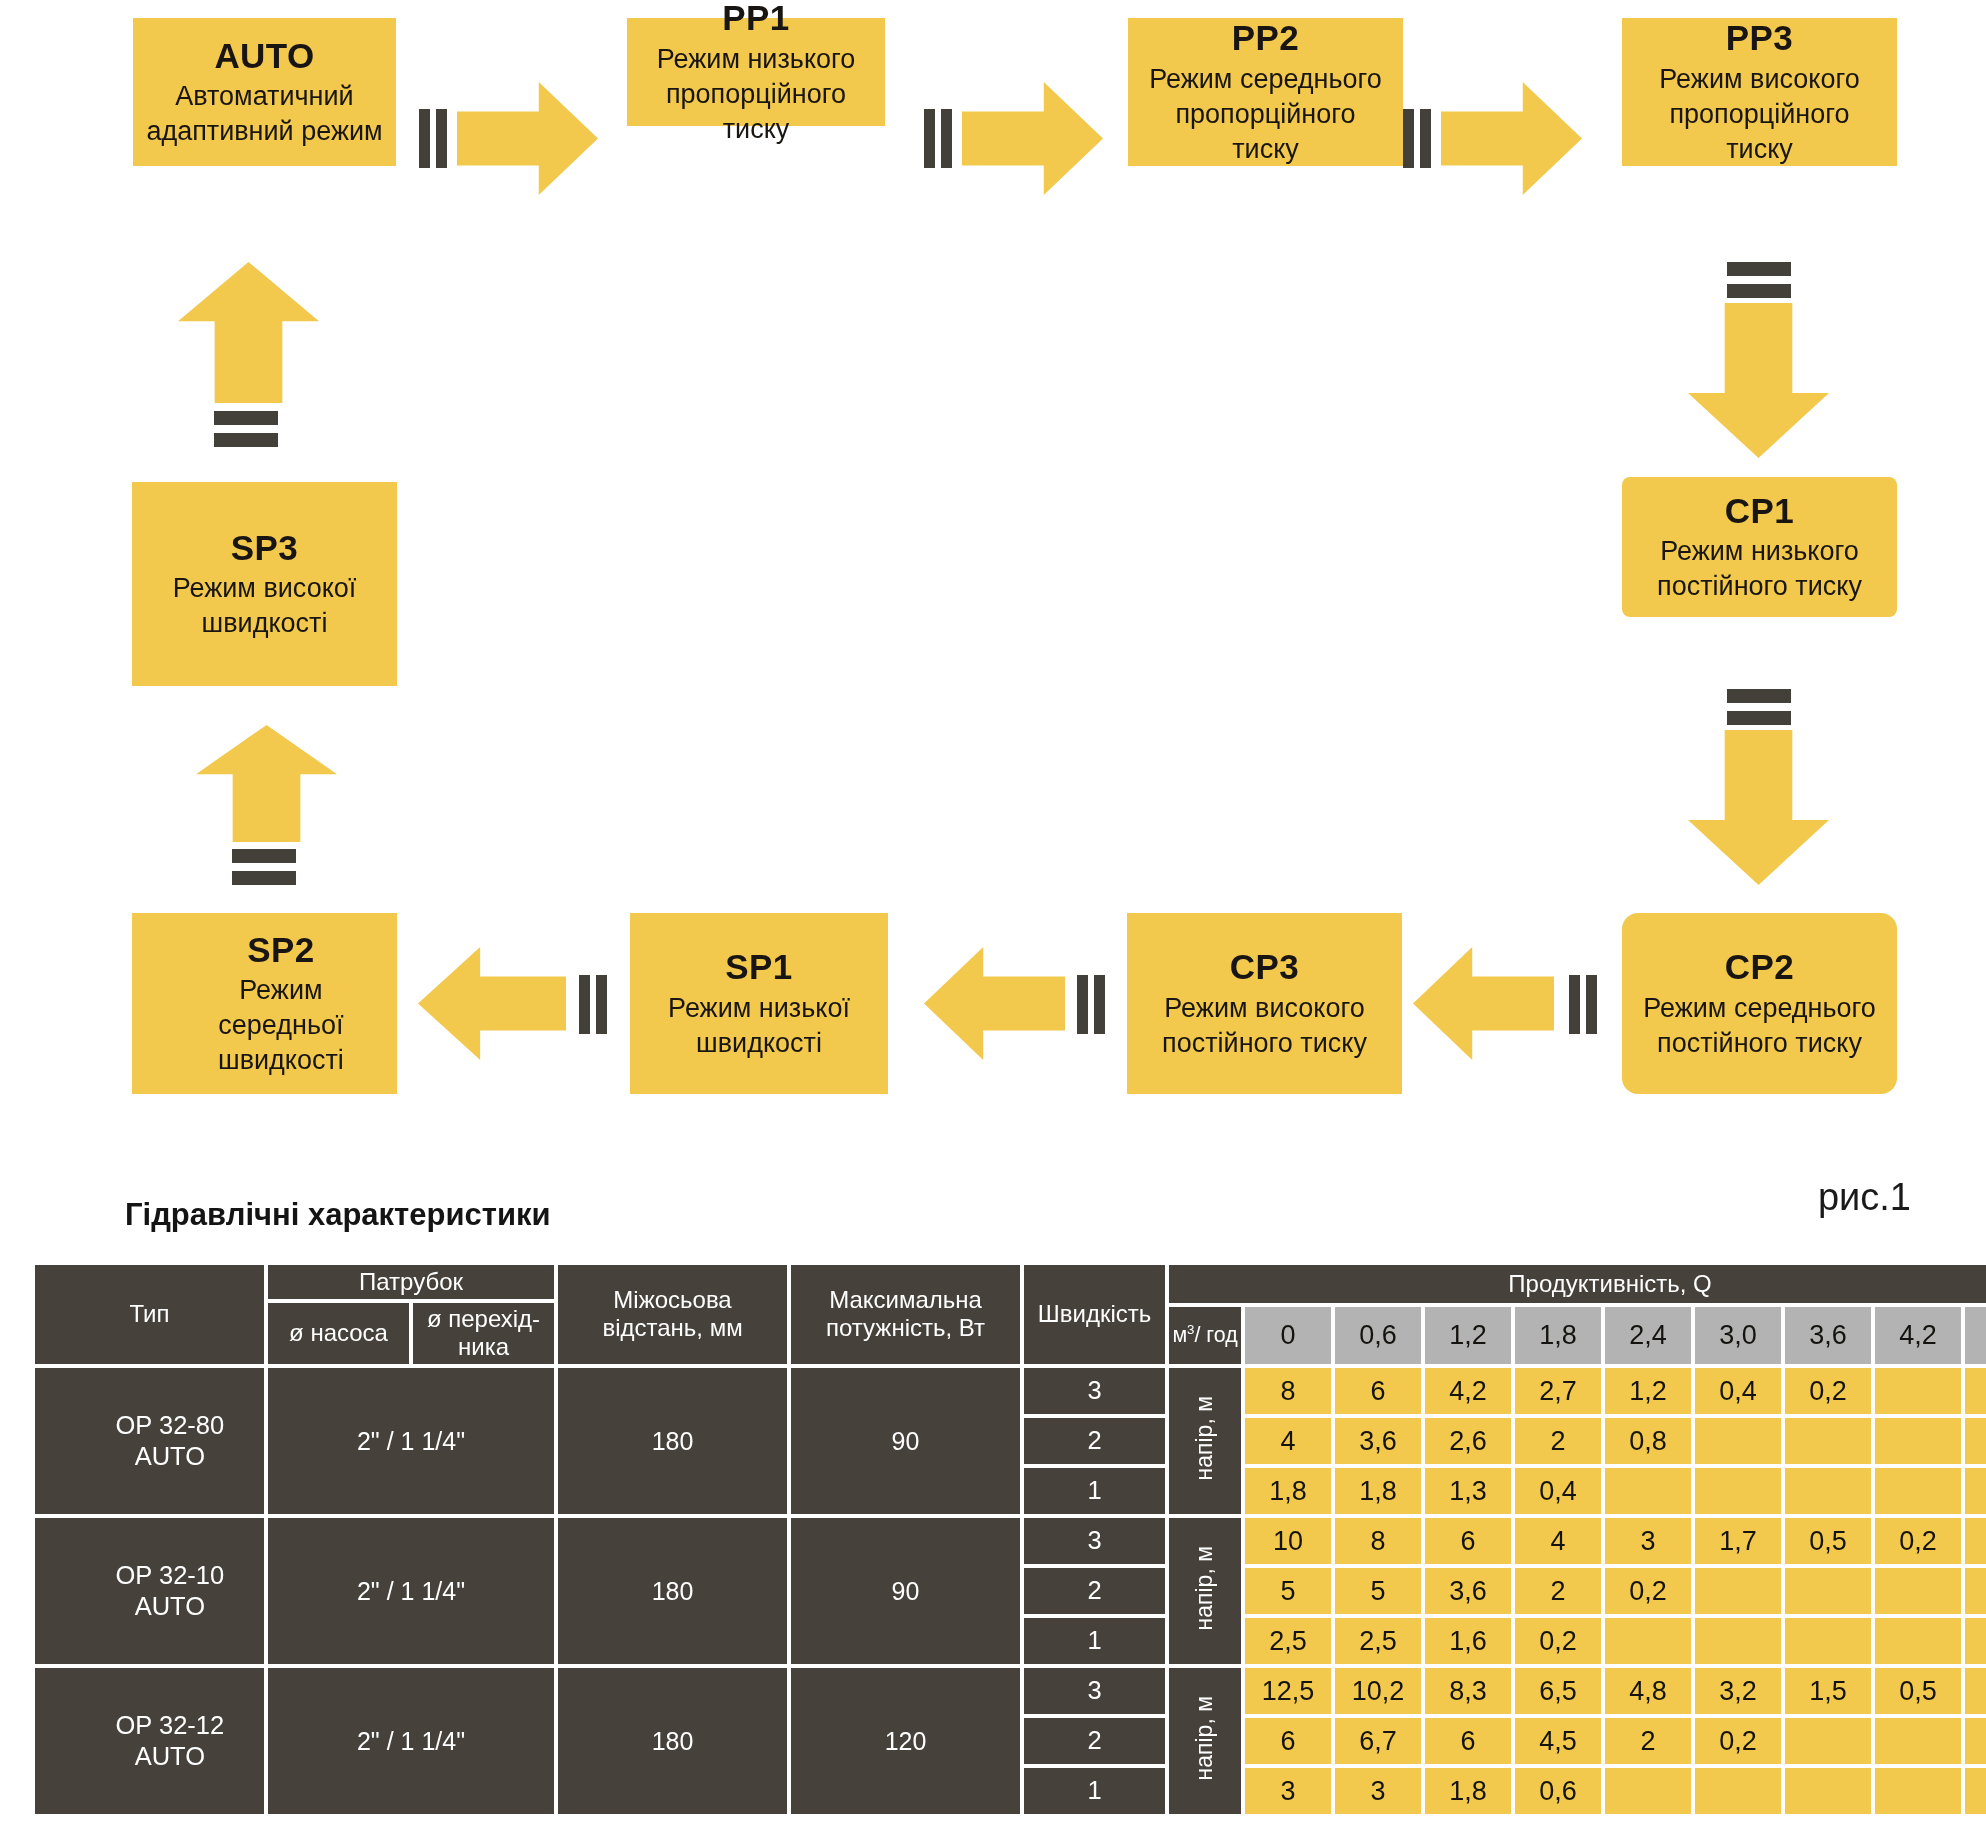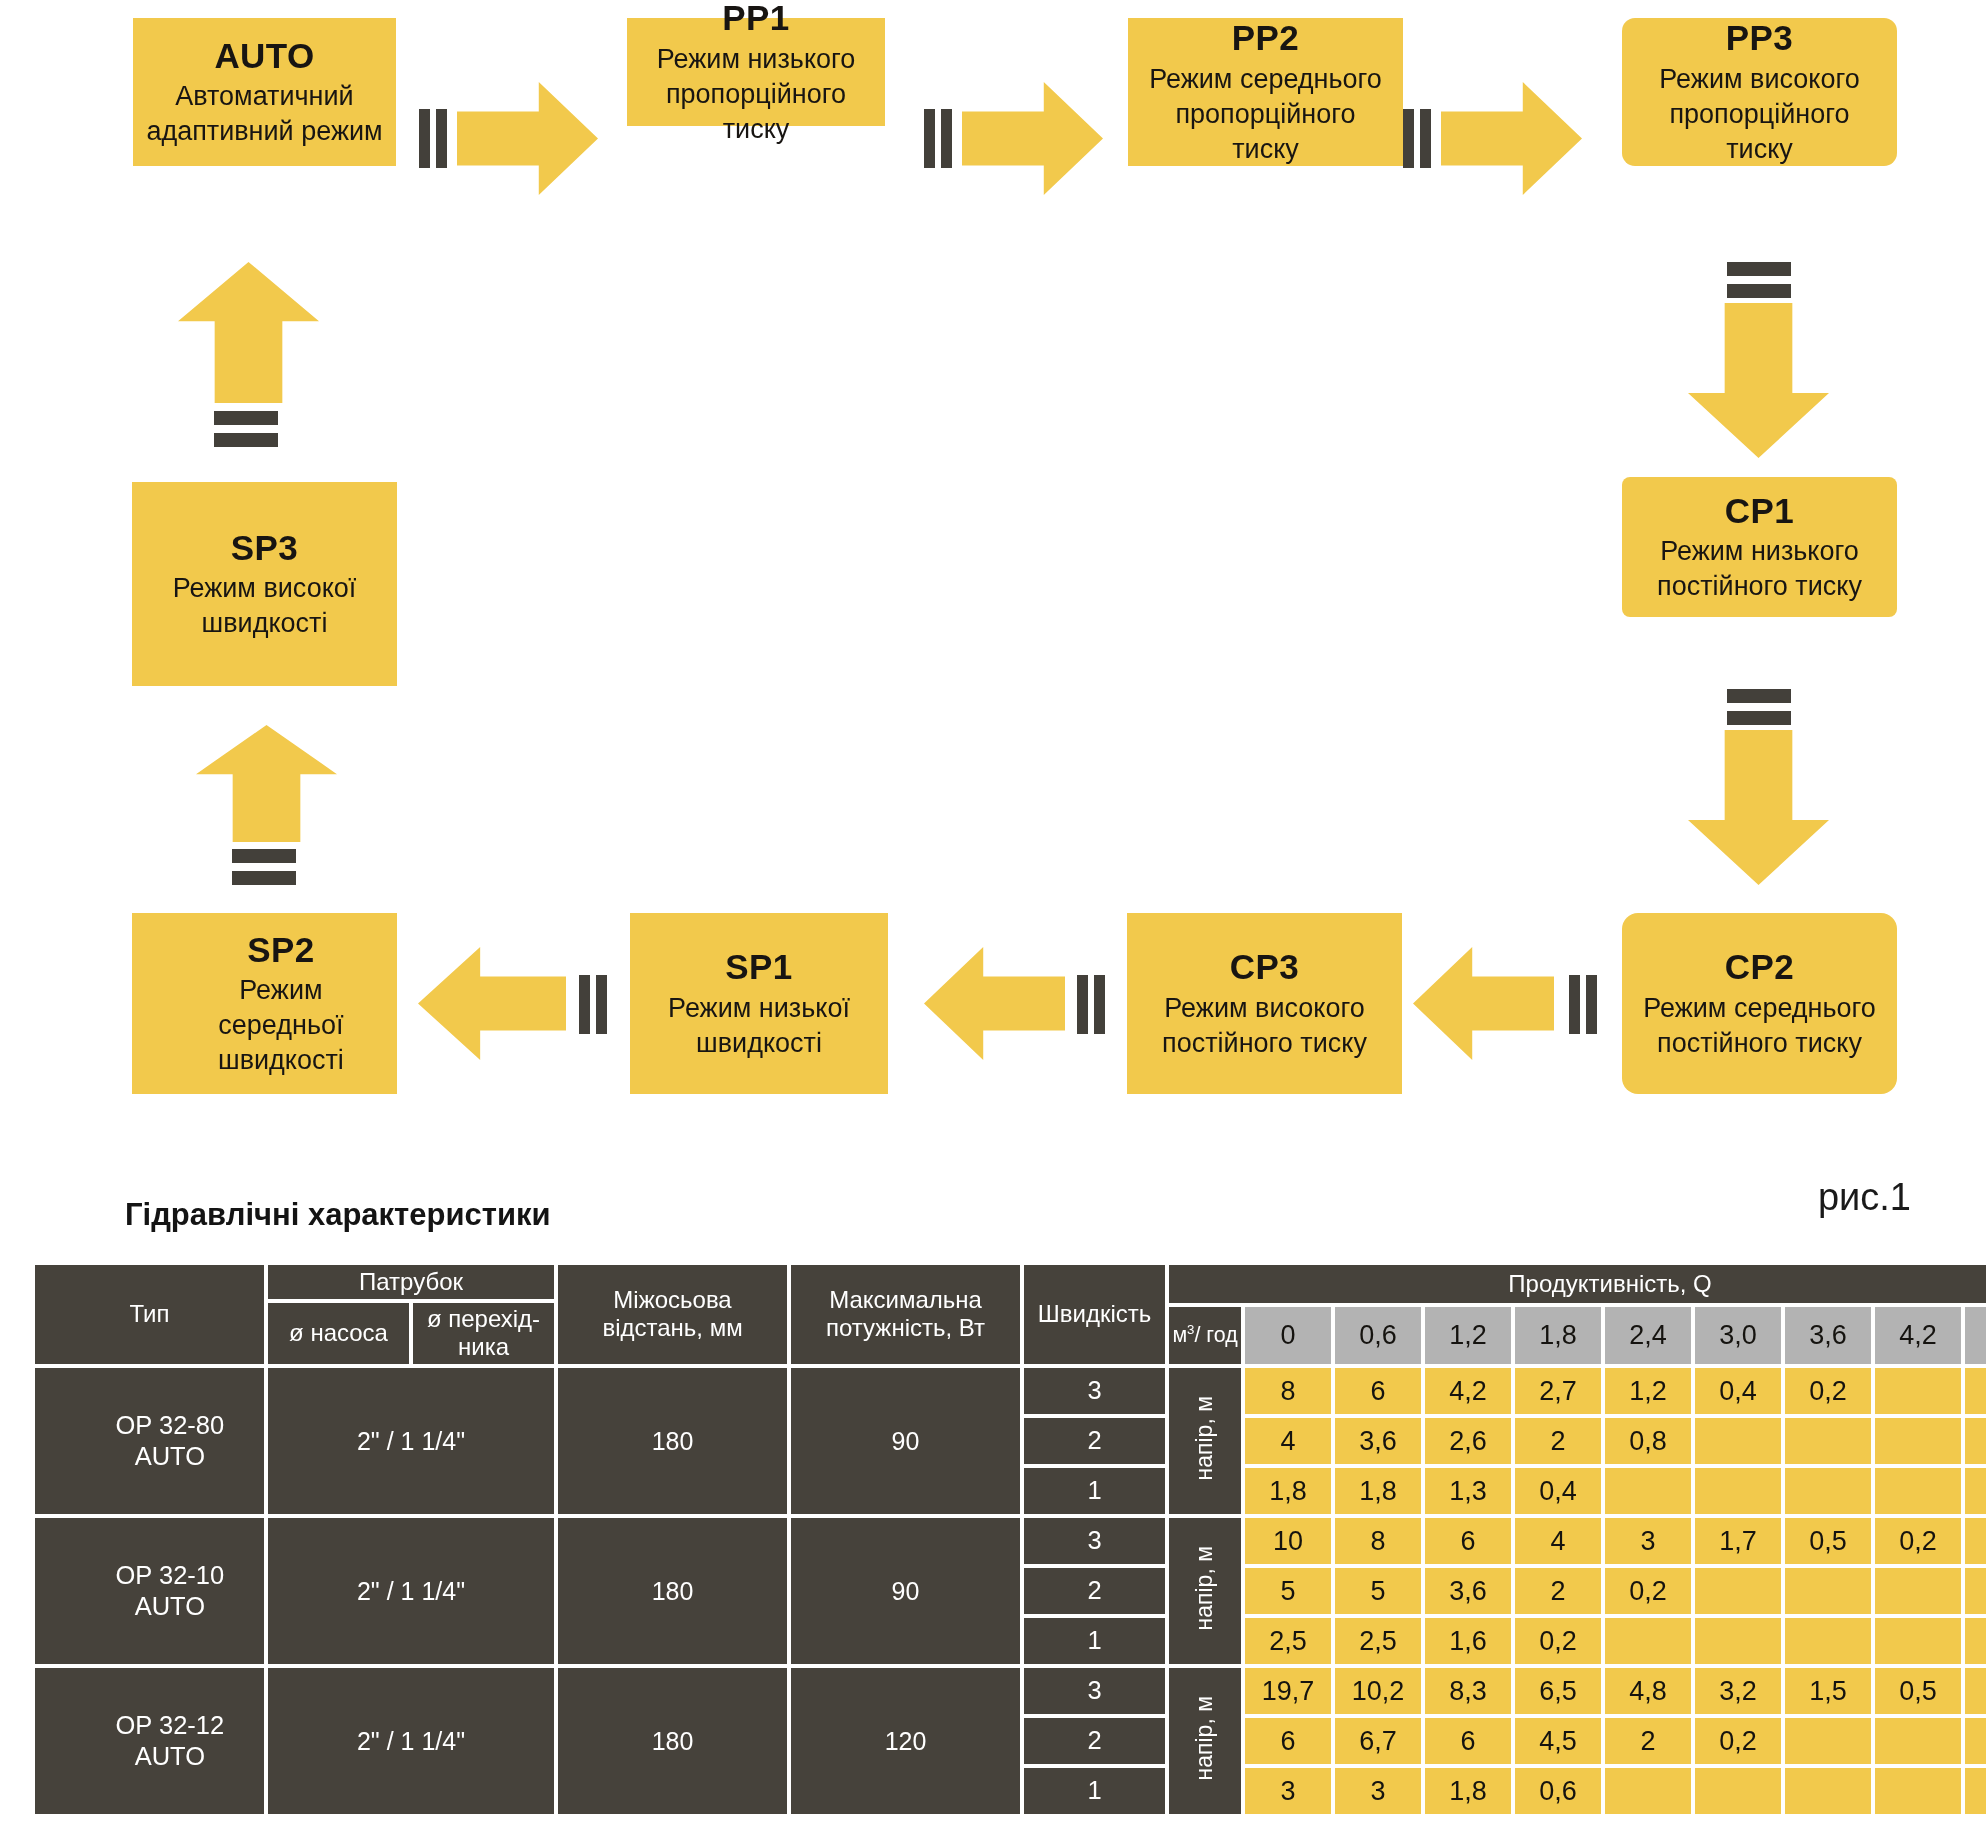--- a/index.html
+++ b/index.html
@@ -189,21 +189,21 @@
 пропорційного
 тиску</div>
   </div>
 
   <div class="pause vert" style="left:1403px; top:109px; width:28px; height:59px;">
       <span></span>
       <span></span>
     </div>
   <div class="arrow right" style="left:1441px; top:82px; width:141px; height:113px;"></div>
 
-  <div class="node" style="left:1622px; top:18px; width:275px; height:148px;border-radius:13px;">
+  <div class="node" style="left:1622px; top:18px; width:275px; height:148px;">
     <div class="code">PP3</div>
     <div class="desc">Режим високого
 пропорційного
 тиску</div>
   </div>
 
   <div class="pause horiz" style="left:1727px; top:262px; width:64px; height:36px;">
       <span></span>
       <span></span>
     </div>
@@ -419,21 +419,21 @@
         <td class="numcell empty">&nbsp;</td>
         <td class="numcell empty">&nbsp;</td>
       </tr>
       <tr>
         <td rowspan="3" class="typecell">OP 32-12 AUTO</td>
         <td rowspan="3" class="" colspan="2">2" / 1 1/4"</td>
         <td rowspan="3" class="">180</td>
         <td rowspan="3" class="">120</td>
         <td class="speedcell">3</td>
         <td rowspan="3"><span class="vert-label">напір, м</span></td>
-        <td class="numcell">19,7</td>
+        <td class="numcell">12,5</td>
         <td class="numcell">10,2</td>
         <td class="numcell">8,3</td>
         <td class="numcell">6,5</td>
         <td class="numcell">4,8</td>
         <td class="numcell">3,2</td>
         <td class="numcell">1,5</td>
         <td class="numcell">0,5</td>
         <td class="numcell">0,2</td>
       </tr>
       <tr>

